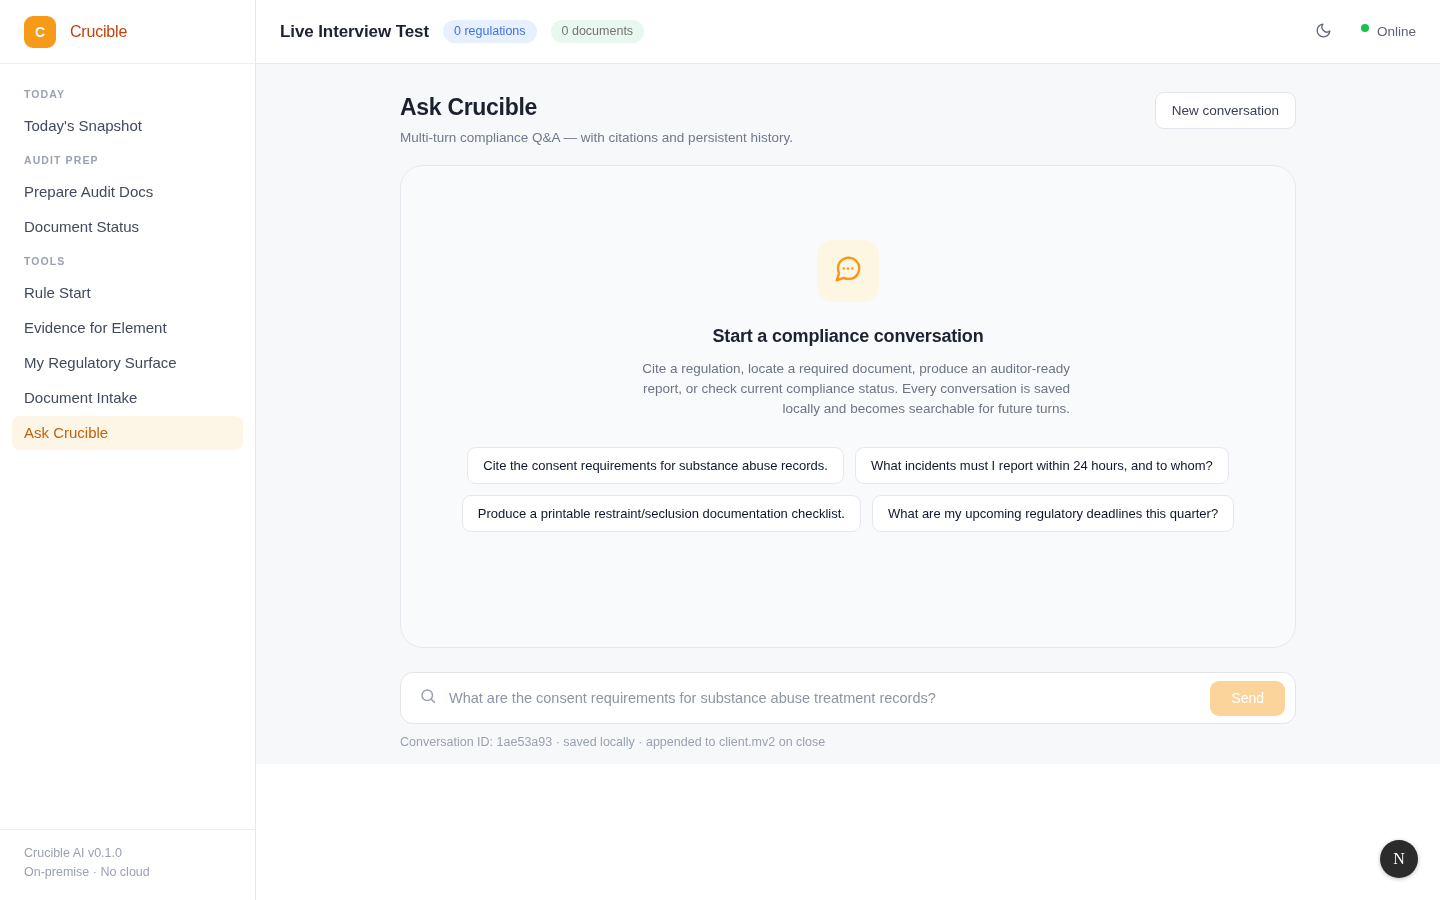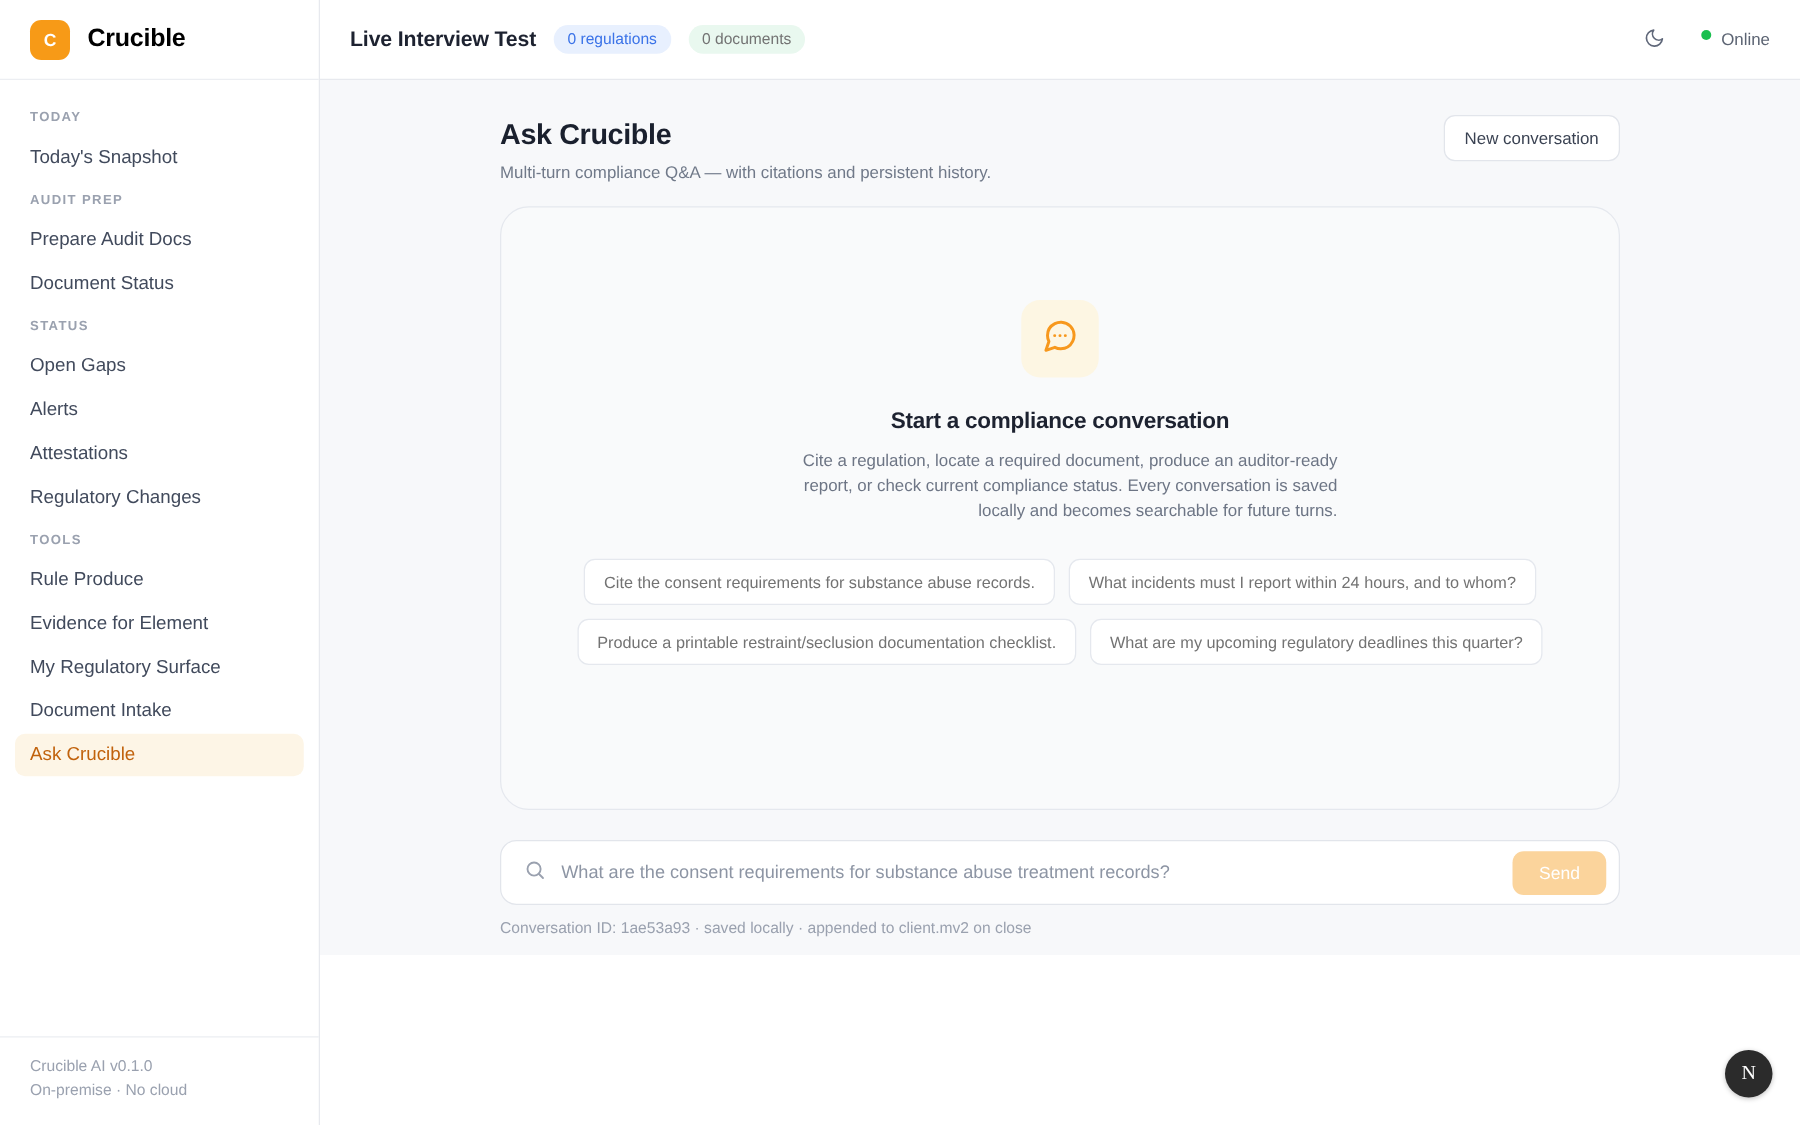--- a/index.html
+++ b/index.html
@@ -40,23 +40,23 @@
     width: 32px; height: 32px;
     border-radius: 9px;
     background: #f79a17;
     color: #ffffff;
     font-size: 14px;
     font-weight: 700;
     display: flex; align-items: center; justify-content: center;
     flex: 0 0 32px;
   }
   .brand-name {
-    font-size: 20px;
-    font-weight: 700;
-    color: #000000;
+    font-size: 16px;
+    font-weight: 400;
+    color: #c2410c;
     letter-spacing: -0.2px;
   }
 
   .nav { padding: 14px 12px 0 12px; flex: 1 1 auto; overflow: hidden; }
   .nav-group-label {
     font-size: 10.5px;
     font-weight: 700;
     letter-spacing: 1.1px;
     color: #9aa1af;
     padding: 10px 12px 8px 12px;
@@ -221,21 +221,21 @@
 
   .chips {
     display: flex;
     flex-wrap: wrap;
     justify-content: center;
     gap: 11px;
     max-width: 790px;
   }
   .chip {
     font-size: 13px;
-    color: #737373;
+    color: #0f172a;
     background: #ffffff;
     border: 1px solid #e5e8ee;
     border-radius: 9px;
     padding: 9px 15px;
     cursor: pointer;
     line-height: 17px;
     white-space: nowrap;
     font-family: inherit;
   }
 
@@ -317,31 +317,24 @@
         <div class="nav-group-label">TODAY</div>
         <div class="nav-item">Today's Snapshot</div>
       </div>
 
       <div class="nav-group">
         <div class="nav-group-label">AUDIT PREP</div>
         <div class="nav-item">Prepare Audit Docs</div>
         <div class="nav-item">Document Status</div>
       </div>
 
-      <div class="nav-group">
-        <div class="nav-group-label">STATUS</div>
-        <div class="nav-item">Open Gaps</div>
-        <div class="nav-item">Alerts</div>
-        <div class="nav-item">Attestations</div>
-        <div class="nav-item">Regulatory Changes</div>
-      </div>
 
       <div class="nav-group">
         <div class="nav-group-label">TOOLS</div>
-        <div class="nav-item">Rule Produce</div>
+        <div class="nav-item">Rule Start</div>
         <div class="nav-item">Evidence for Element</div>
         <div class="nav-item">My Regulatory Surface</div>
         <div class="nav-item">Document Intake</div>
         <div class="nav-item active" style="background: rgb(253, 245, 230); color: rgb(193, 98, 12);">Ask Crucible</div>
       </div>
 
     </nav>
 
     <div class="sidebar-footer">
       <div>Crucible AI v0.1.0</div>

